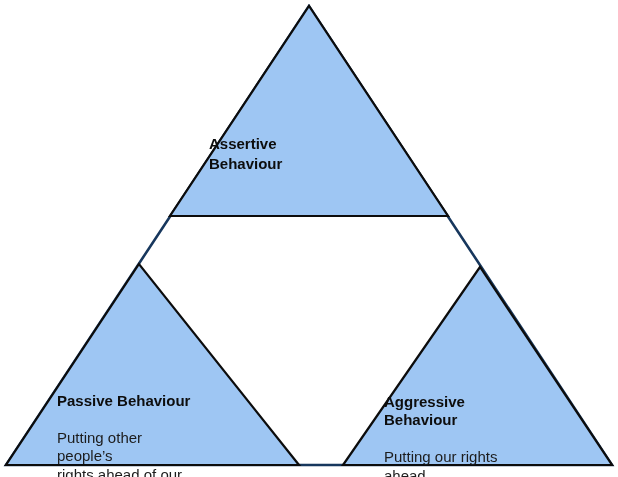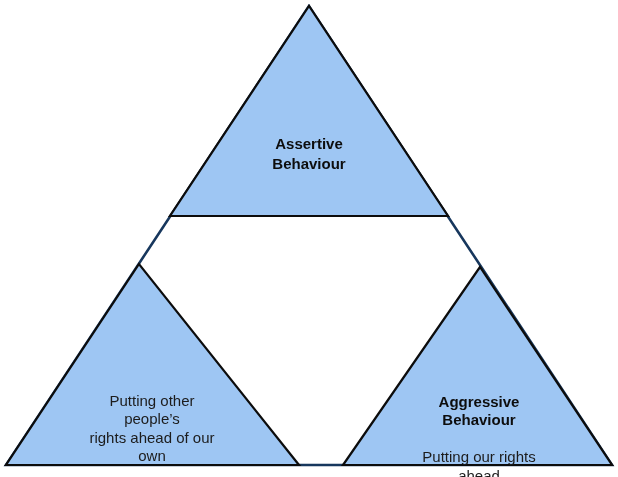--- a/index.html
+++ b/index.html
@@ -23,21 +23,21 @@
   polygon.outer {
     stroke-width: 2.6px;
     stroke-linejoin: miter;
   }
   polygon.inner {
     stroke-width: 2.2px;
     stroke-linejoin: miter;
   }
   .label {
     position: absolute;
-    text-align: center;
+    text-align: left;
     white-space: pre-line;
     color: #1c1c1c;
     font-size: 15px;
   }
   .label .heading {
     font-weight: bold;
     color: #0d0d0d;
   }
   .label-assertive {
     left: 209px;
@@ -69,20 +69,21 @@
     <polygon class="inner" points="139,264 6,465 299,465" fill="#9EC6F3" stroke="#0c0c0c"></polygon>
     <polygon class="inner" points="480,267 343,465 612,465" fill="#9EC6F3" stroke="#0c0c0c"></polygon>
   </svg>
 
   <div class="label label-assertive">
     <div class="heading">Assertive
 Behaviour</div>
   </div>
 
   <div class="label label-passive">
+    <div class="heading">Passive Behaviour</div>
     <div class="body">Putting other
 people’s
 rights ahead of our
 own</div>
   </div>
 
   <div class="label label-aggressive">
     <div class="heading">Aggressive
 Behaviour</div>
     <div class="body">Putting our rights

